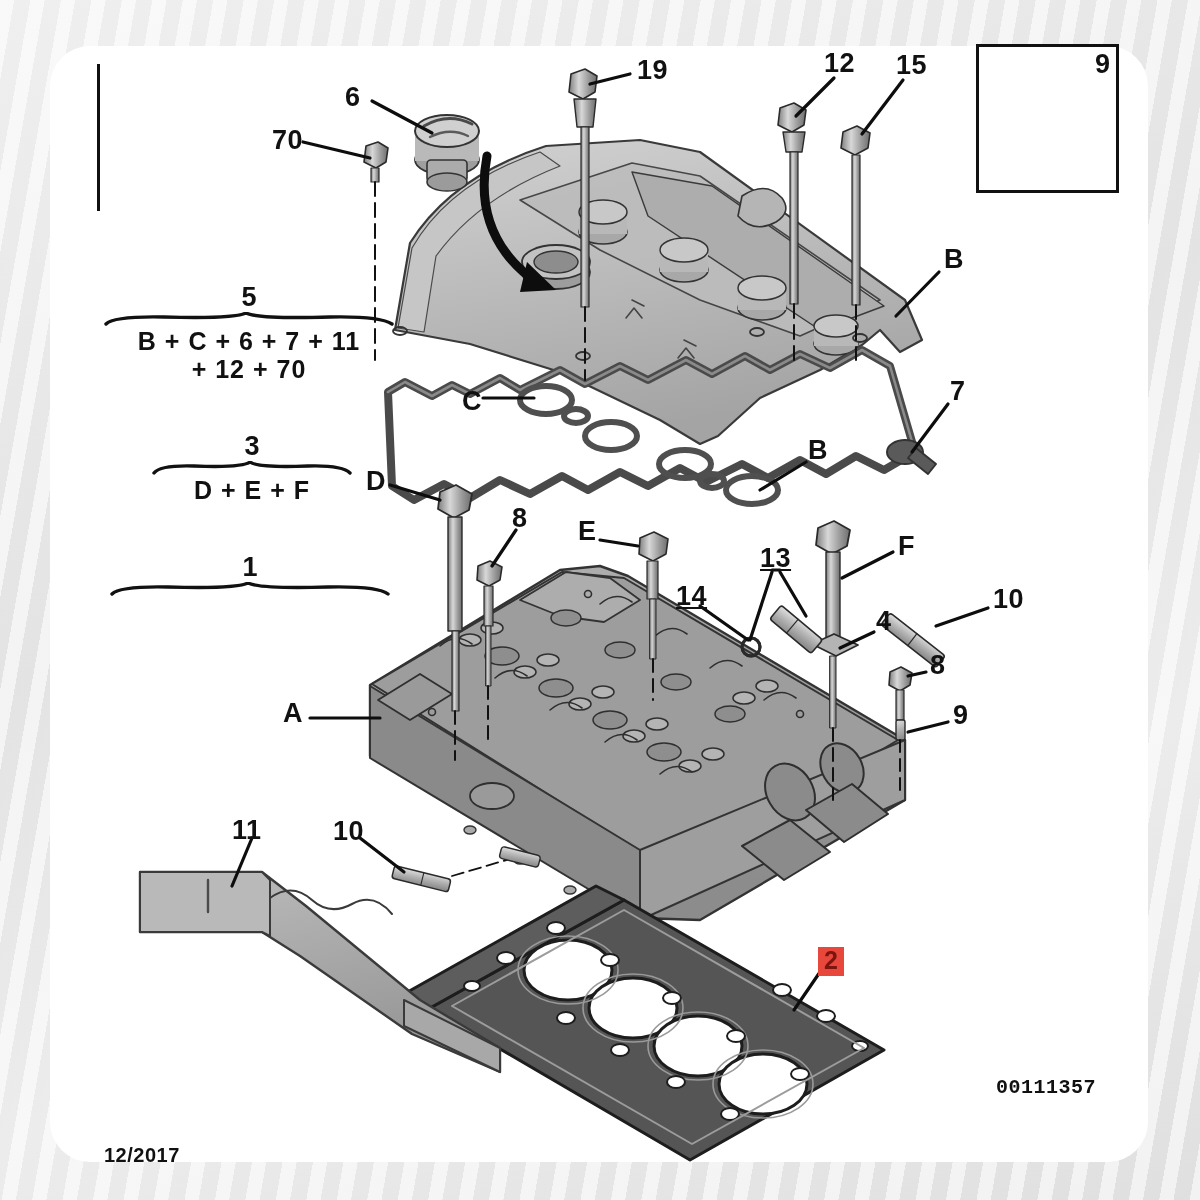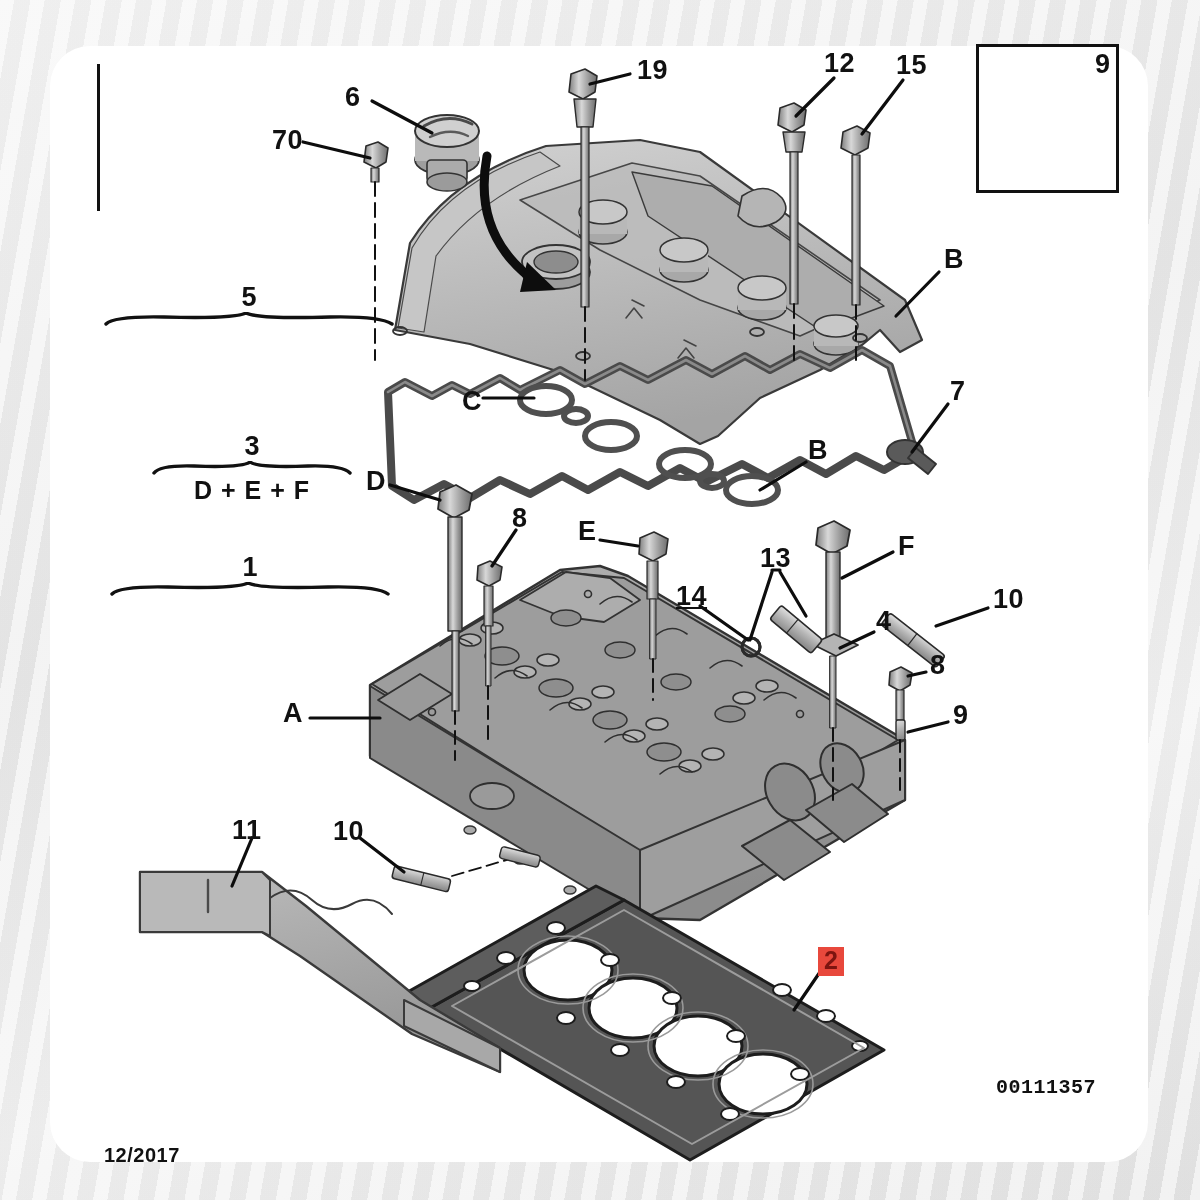--- a/index.html
+++ b/index.html
@@ -445,20 +445,22 @@
     <div class="n">9</div>
   </div>
 
   <div class="kit" style="left:104px;top:284px;width:290px;">
     <div class="kn">5</div>
     <div class="kb">
       <svg width="290" height="15" viewBox="0 0 290 15">
           <path d="M2 12 Q10 4 60 5 Q130 7 142 1 Q154 7 226 5 Q276 4 288 12" fill="none" stroke="#111" stroke-width="3.4" stroke-linecap="round"></path>
         </svg>
     </div>
+    <div class="kf">B + C + 6 + 7 + 11
++ 12 + 70</div>
   </div>
 
   <div class="kit" style="left:152px;top:433px;width:200px;">
     <div class="kn">3</div>
     <div class="kb">
       <svg width="200" height="15" viewBox="0 0 200 15">
           <path d="M2 12 Q8 4 42 5 Q90 7 98 1 Q106 7 156 5 Q190 4 198 12" fill="none" stroke="#111" stroke-width="3.4" stroke-linecap="round"></path>
         </svg>
     </div>
     <div class="kf">D + E + F</div>
@@ -479,21 +481,21 @@
       <div class="lbl num" style="left: 637px; top: 57px;">19</div>
       <div class="lbl num" style="left: 824px; top: 50px;">12</div>
       <div class="lbl num" style="left: 896px; top: 52px;">15</div>
       <div class="lbl alpha" style="left: 944px; top: 246px;">B</div>
       <div class="lbl alpha" style="left: 462px; top: 388px;">C</div>
       <div class="lbl alpha" style="left: 808px; top: 437px;">B</div>
       <div class="lbl num" style="left: 950px; top: 378px;">7</div>
       <div class="lbl alpha" style="left: 366px; top: 468px;">D</div>
       <div class="lbl num" style="left: 512px; top: 505px;">8</div>
       <div class="lbl alpha" style="left: 578px; top: 518px;">E</div>
-      <div class="lbl num" style="left: 760px; top: 545px;">13</div>
+      <div class="lbl num" style="left: 760px; top: 545px; text-decoration: underline;">13</div>
       <div class="lbl num" style="left: 676px; top: 583px; text-decoration: underline;">14</div>
       <div class="lbl alpha" style="left: 898px; top: 533px;">F</div>
       <div class="lbl num" style="left: 876px; top: 608px;">4</div>
       <div class="lbl num" style="left: 993px; top: 586px;">10</div>
       <div class="lbl num" style="left: 930px; top: 652px;">8</div>
       <div class="lbl num" style="left: 953px; top: 702px;">9</div>
       <div class="lbl alpha" style="left: 283px; top: 700px;">A</div>
       <div class="lbl num" style="left: 232px; top: 817px;">11</div>
       <div class="lbl num" style="left: 333px; top: 818px;">10</div>
     </div>

